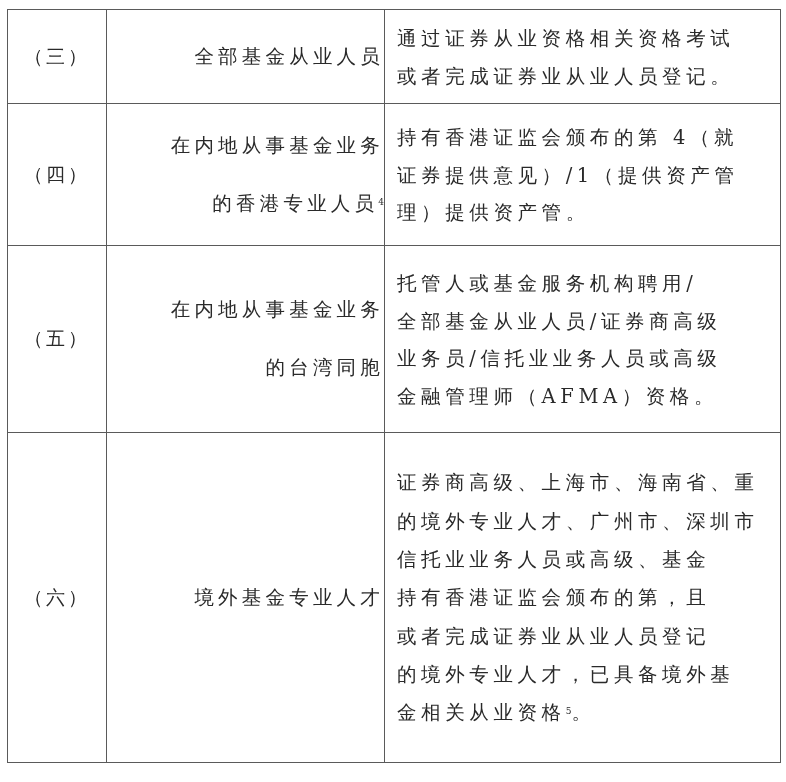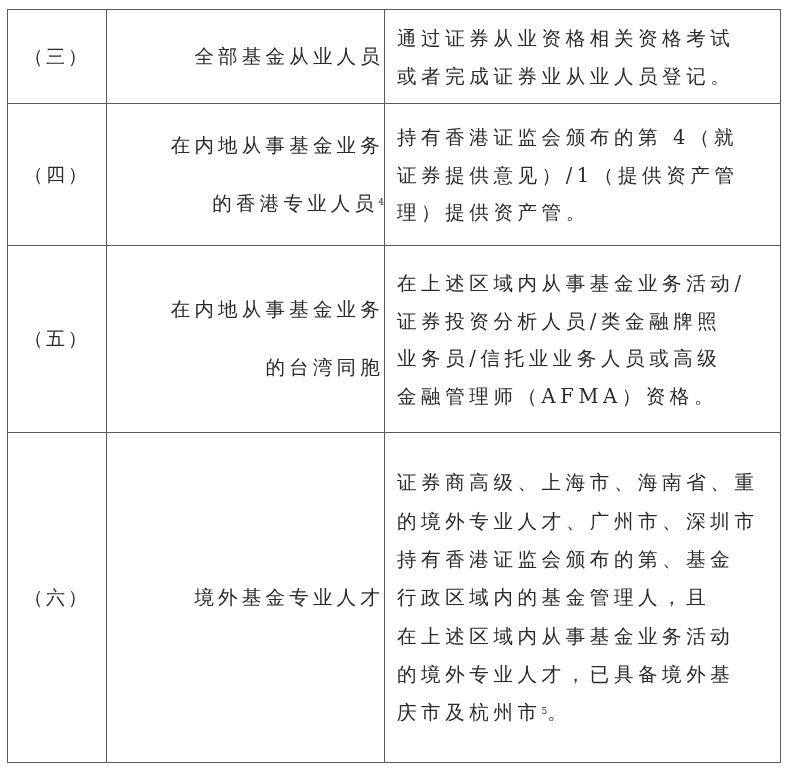--- a/index.html
+++ b/index.html
@@ -47,35 +47,35 @@
         <div>理）提供资产管。</div>
       </td>
     </tr>
     <tr style="height:187px;">
       <td class="idx">（五）</td>
       <td class="cat">
         <div>在内地从事基金业务</div>
         <div>的台湾同胞</div>
       </td>
       <td class="req">
-        <div>在上述区域内从事基金业务活动/</div>
-        <div>证券投资分析人员/类金融牌照</div>
+        <div>托管人或基金服务机构聘用/</div>
+        <div>全部基金从业人员/证券商高级</div>
         <div>业务员/信托业业务人员或高级</div>
         <div>金融管理师（AFMA）资格。</div>
       </td>
     </tr>
     <tr style="height:330px;">
       <td class="idx">（六）</td>
       <td class="cat">
         <span>境外基金专业人才</span>
       </td>
       <td class="req r6">
         <div>证券商高级、上海市、海南省、重</div>
         <div>的境外专业人才、广州市、深圳市</div>
-        <div>持有香港证监会颁布的第、基金</div>
-        <div>行政区域内的基金管理人，且</div>
-        <div>在上述区域内从事基金业务活动</div>
+        <div>信托业业务人员或高级、基金</div>
+        <div>持有香港证监会颁布的第，且</div>
+        <div>或者完成证券业从业人员登记</div>
         <div>的境外专业人才，已具备境外基</div>
-        <div><span>庆市及杭州市</span><sup>5</sup><span>。</span></div>
+        <div><span>金相关从业资格</span><sup>5</sup><span>。</span></div>
       </td>
     </tr>
   </tbody>
 </table>
 
 </body></html>

